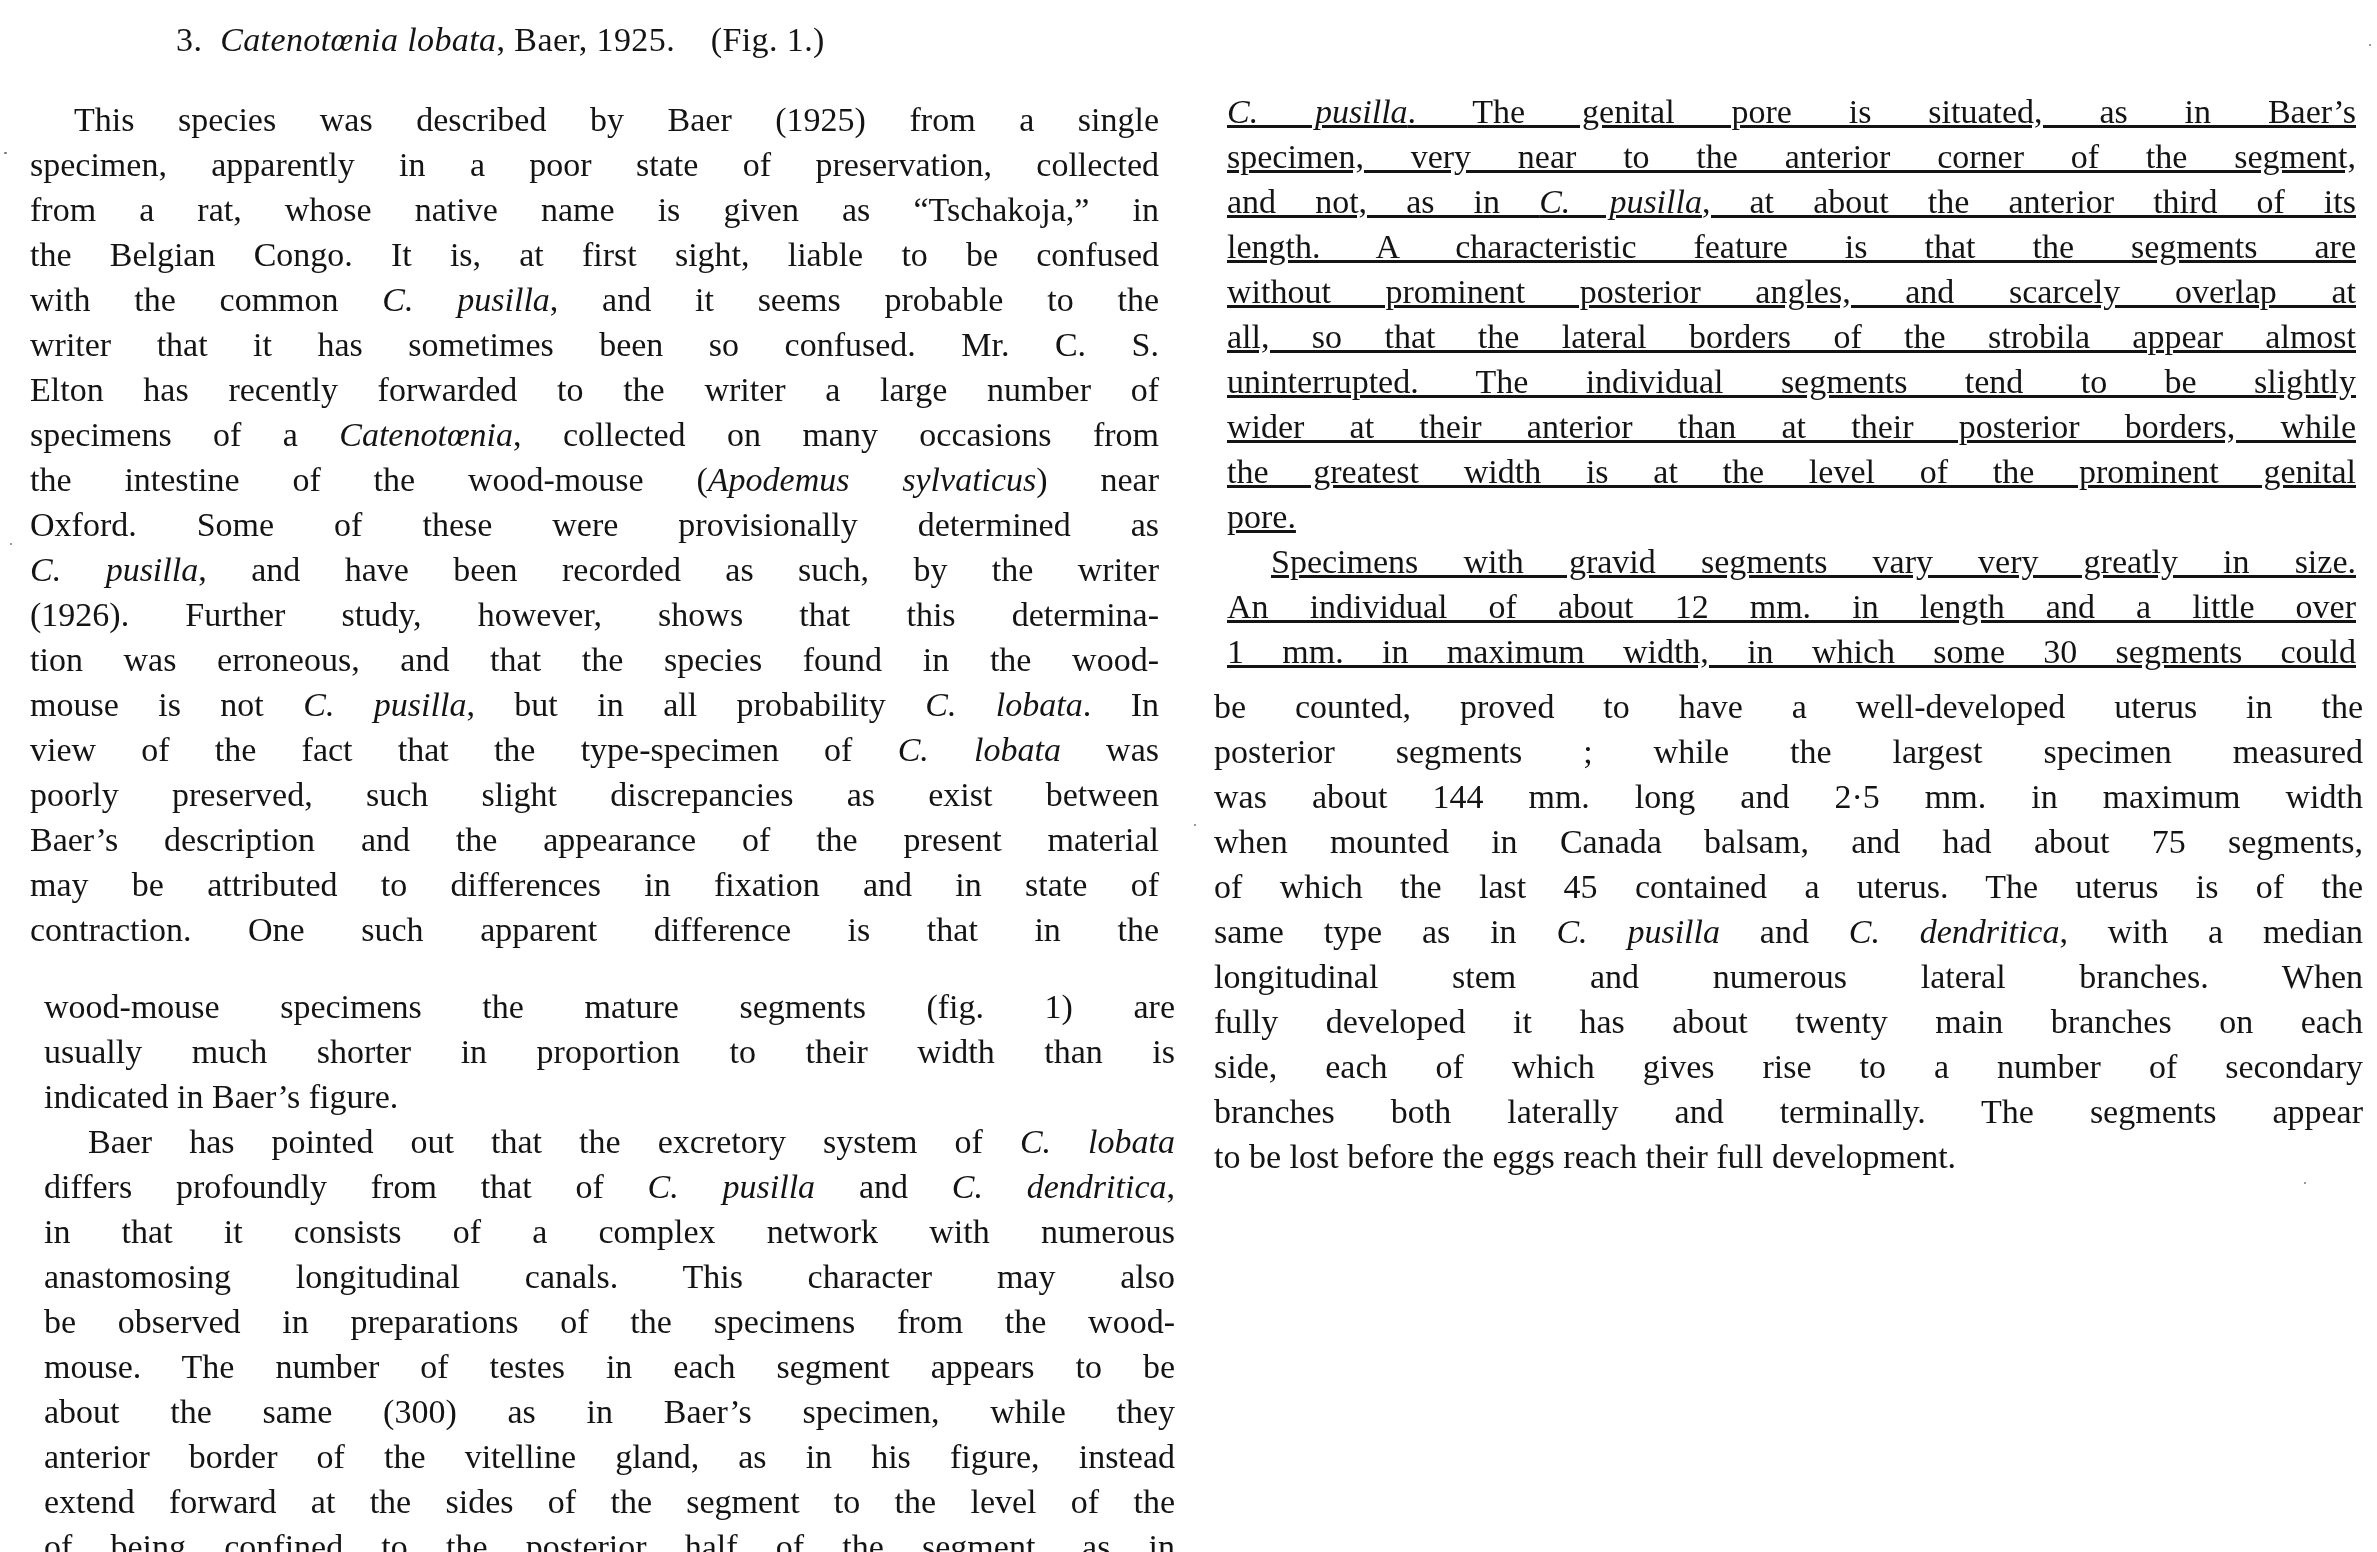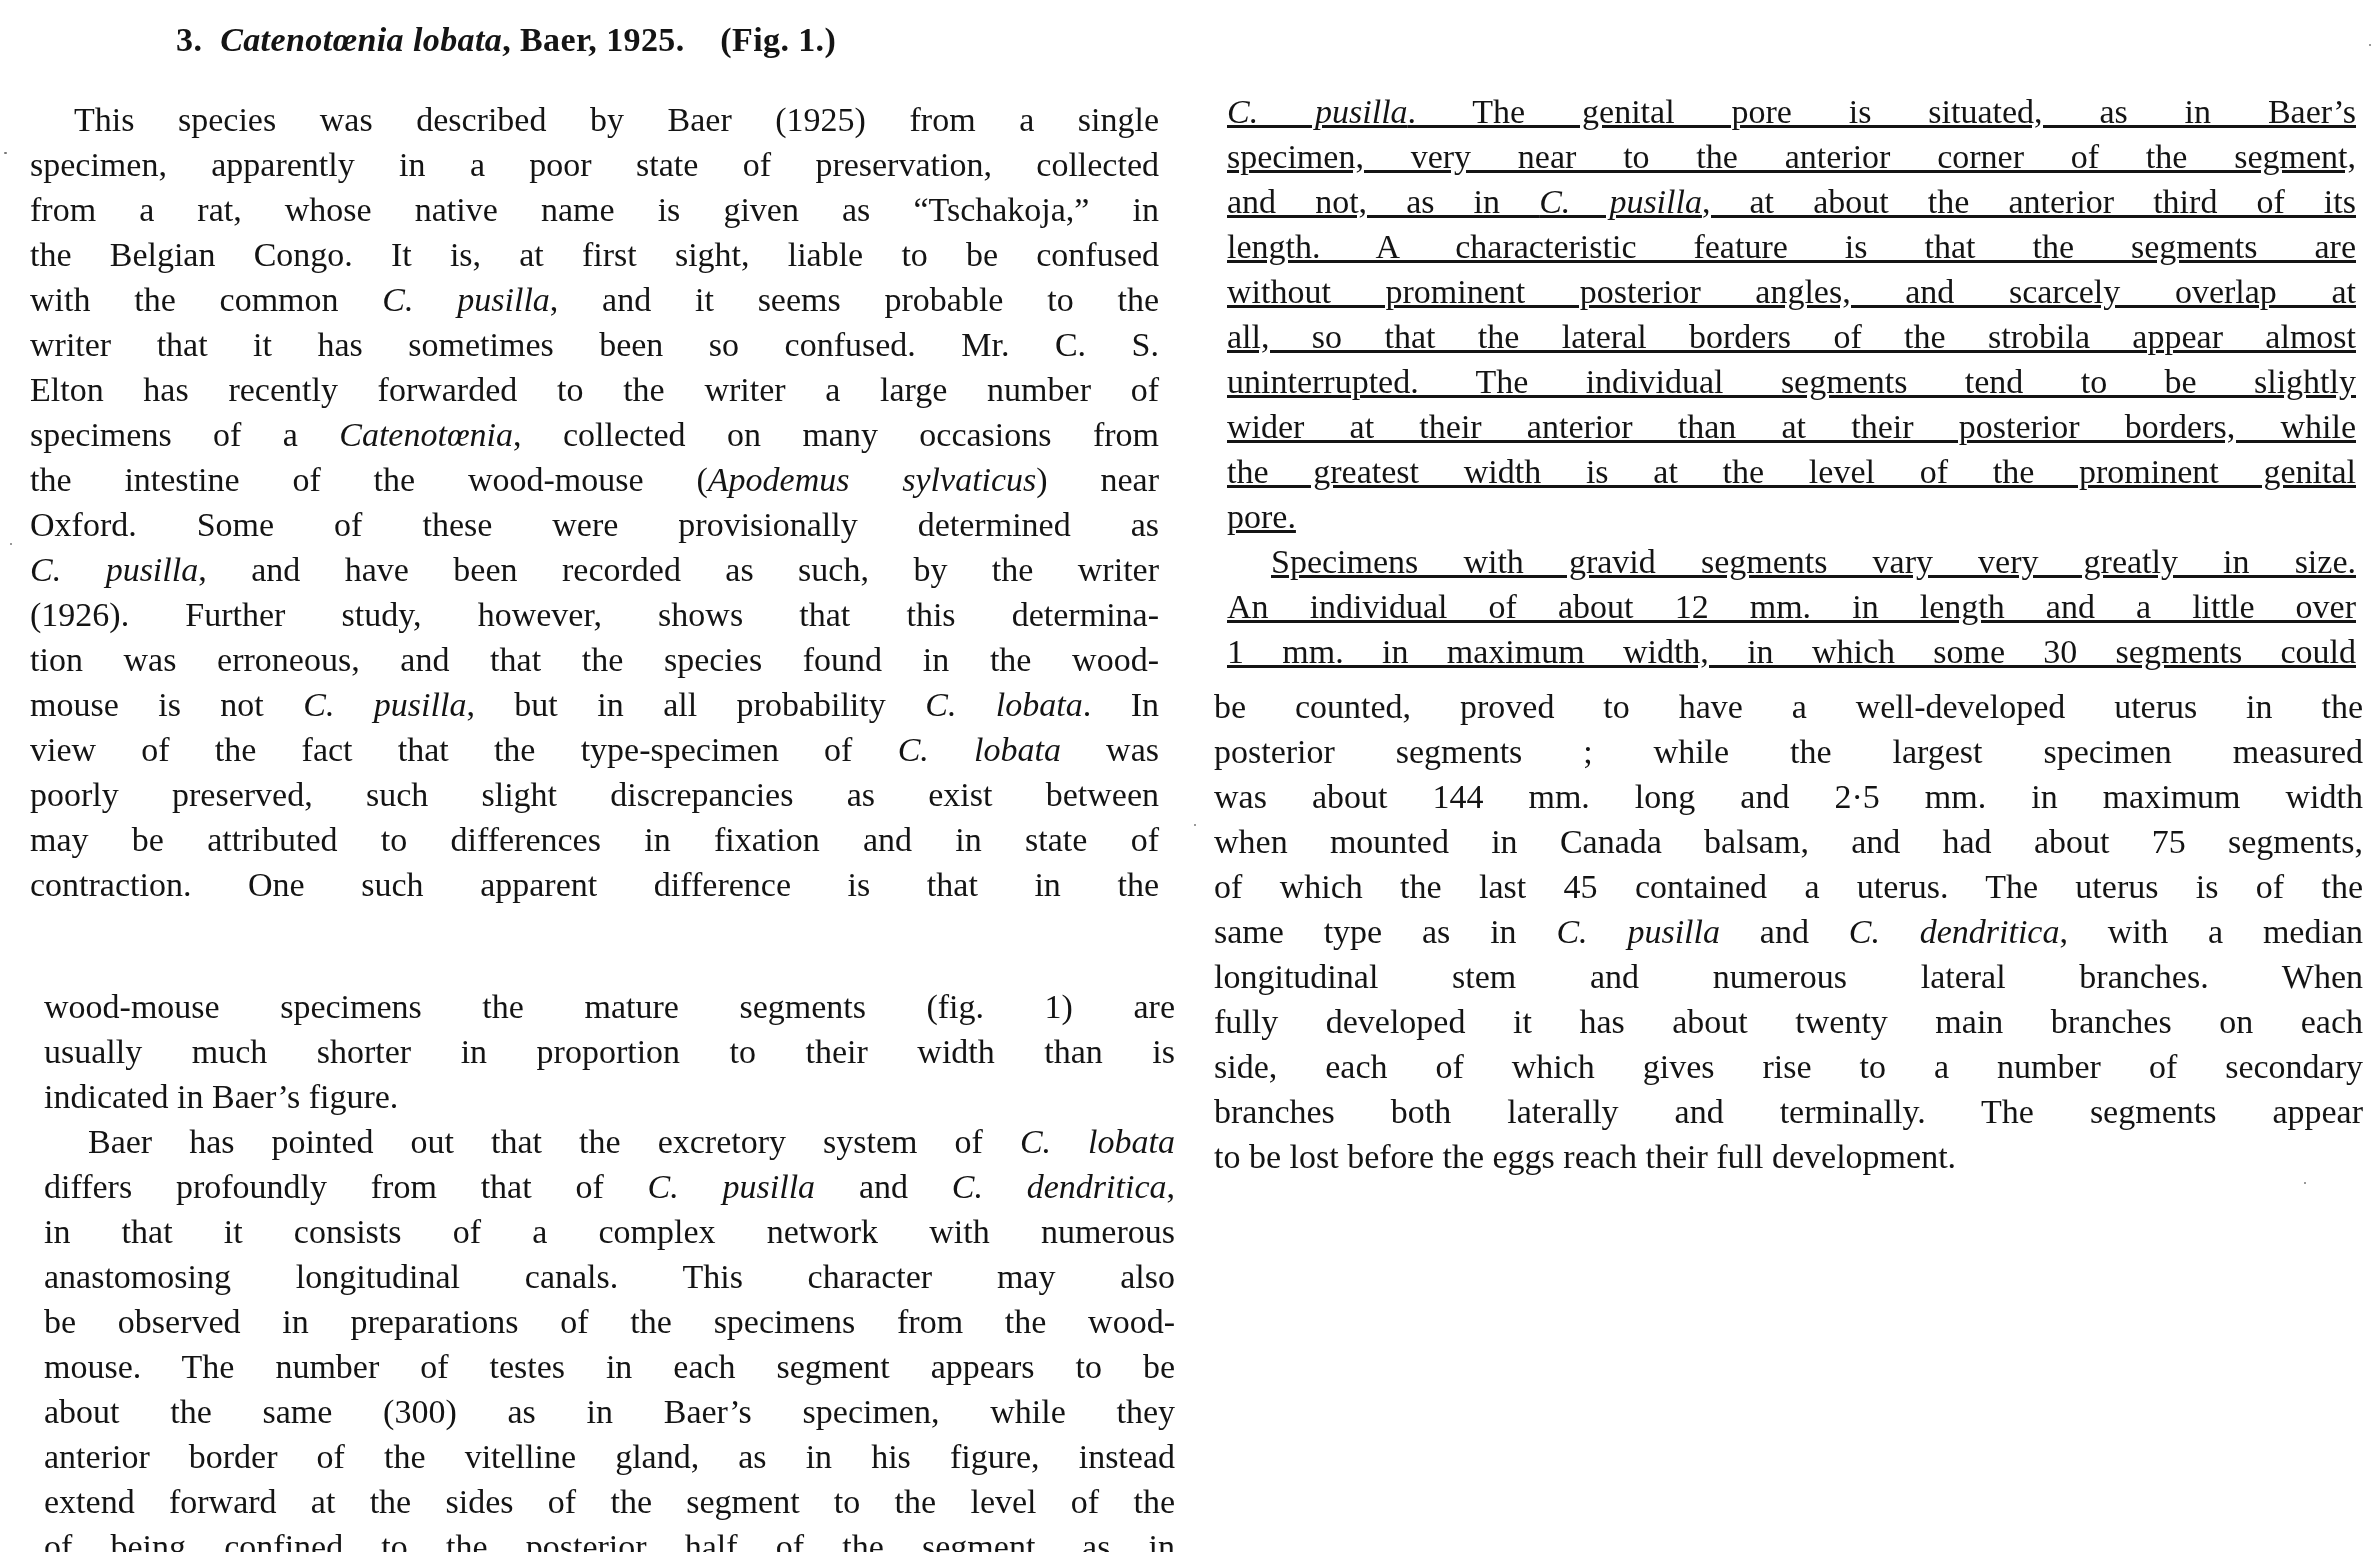--- a/index.html
+++ b/index.html
@@ -1,21 +1,21 @@
 <!DOCTYPE html>
 <html style="font-size:12px"><head>
 <meta charset="utf-8">
 <style>
   html, body { margin:0; padding:0; }
   body {
     width:2377px; height:1553px; background:#ffffff; position:relative; overflow:hidden;
     font-family: "Liberation Serif", "DejaVu Serif", serif; color:#141414;
   }
   .heading {
-    position:absolute; left:176px; top:21px; font-size:34px; letter-spacing:0.4px; white-space:nowrap;font-weight:bold;
+    position:absolute; left:176px; top:21px; font-size:34px; letter-spacing:0.4px; white-space:nowrap;
   }
   .heading i { font-style:italic; }
   .block { position:absolute; font-size:34px; line-height:45px; text-align:justify; }
   .line { display:block; white-space:nowrap; text-align-last:justify; text-align:justify; height:45px; overflow:visible; }
   .line.last { text-align-last:left; }
   .line.indent { padding-left:44px; }
   i { font-style:italic; }
   #left1  { left:30px;   top:81px;  width:1129px;margin-top:16px; }
   #left2  { left:44px;   top:944px; width:1131px;margin-top:40px; }
   #right1 { left:1227px; top:89px;  width:1129px;text-decoration:underline; }
@@ -41,20 +41,21 @@
     <span class="line">Elton has recently forwarded to the writer a large number of</span>
     <span class="line">specimens of a <i>Catenotœnia</i>, collected on many occasions from</span>
     <span class="line">the intestine of the wood-mouse (<i>Apodemus sylvaticus</i>) near</span>
     <span class="line">Oxford.  Some of these were provisionally determined as</span>
     <span class="line"><i>C. pusilla</i>, and have been recorded as such, by the writer</span>
     <span class="line">(1926).  Further study, however, shows that this determina-</span>
     <span class="line">tion was erroneous, and that the species found in the wood-</span>
     <span class="line">mouse is not <i>C. pusilla</i>, but in all probability <i>C. lobata</i>.  In</span>
     <span class="line">view of the fact that the type-specimen of <i>C. lobata</i> was</span>
     <span class="line">poorly preserved, such slight discrepancies as exist between</span>
+    <span class="line">Baer’s description and the appearance of the present material</span>
     <span class="line">may be attributed to differences in fixation and in state of</span>
     <span class="line">contraction.  One such apparent difference is that in the</span>
   </div>
 <div class="block" id="left2">
     <span class="line">wood-mouse specimens the mature segments (fig. 1) are</span>
     <span class="line">usually much shorter in proportion to their width than is</span>
     <span class="line last">indicated in Baer’s figure.</span>
     <span class="line indent">Baer has pointed out that the excretory system of <i>C. lobata</i></span>
     <span class="line">differs profoundly from that of <i>C. pusilla</i> and <i>C. dendritica</i>,</span>
     <span class="line">in that it consists of a complex network with numerous</span>

